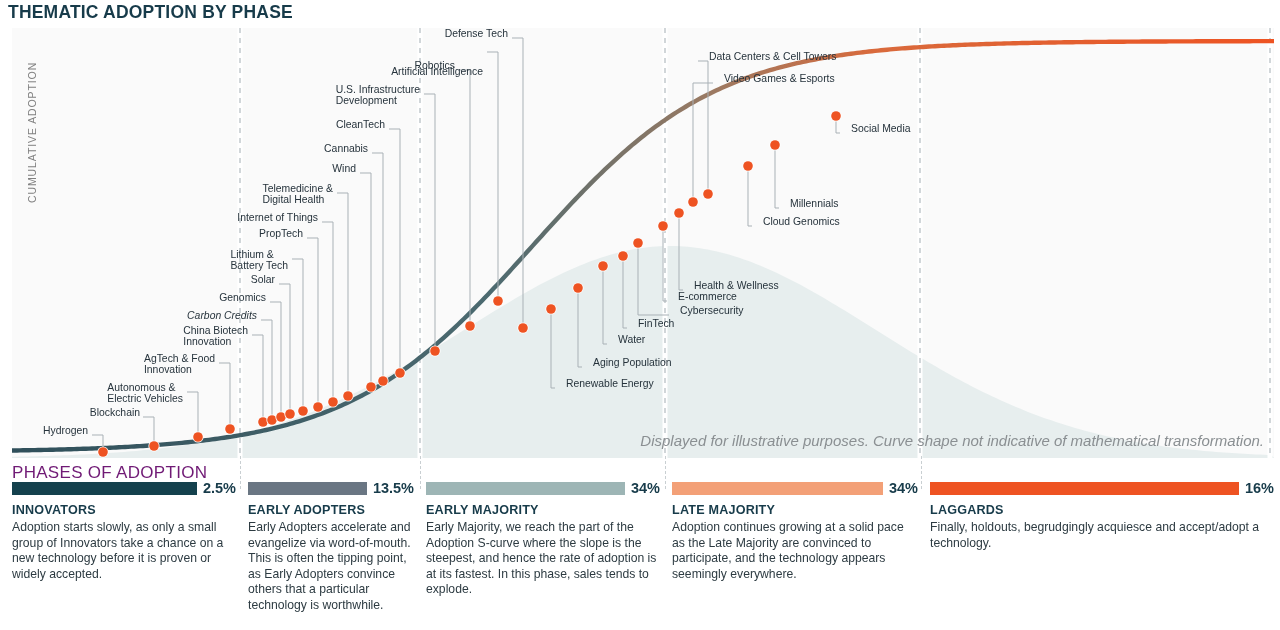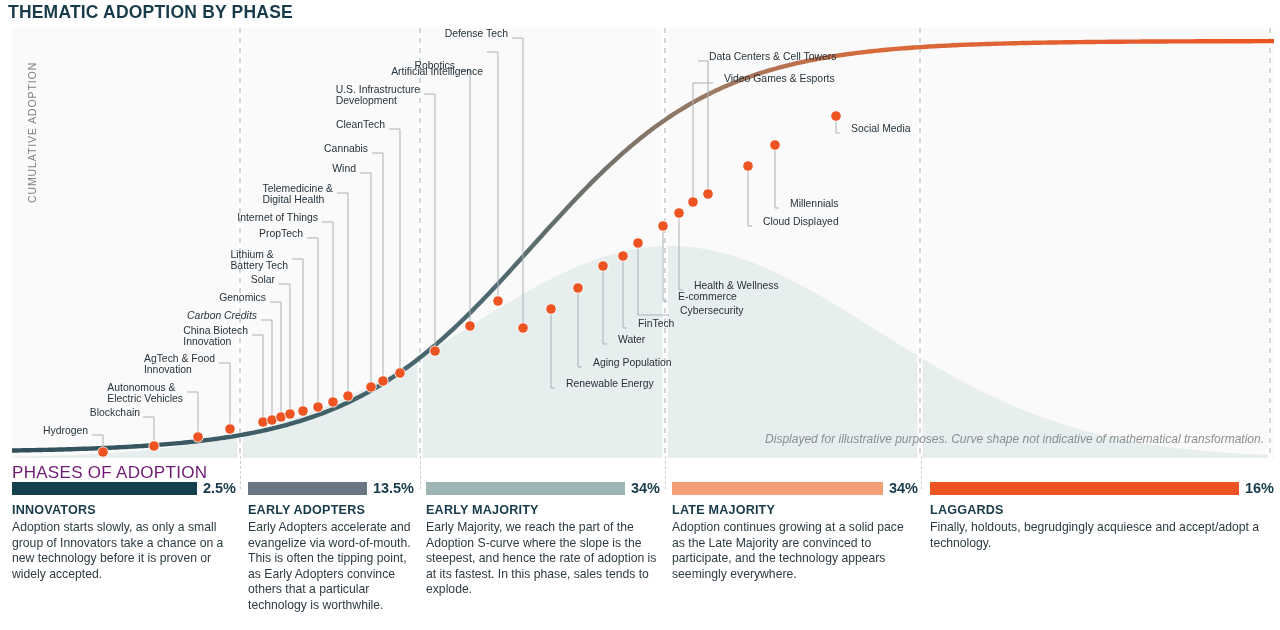--- a/index.html
+++ b/index.html
@@ -26,21 +26,21 @@
 
   .y-axis-label{
     position:absolute;left:14px;top:175px;
     font-size:10.5px;letter-spacing:.9px;color:#808080;
     transform:rotate(-90deg);transform-origin:left top;
     white-space:nowrap;
   }
 
   .footnote{
     position:absolute;right:16px;top:432px;
-    font-size:12px;font-style:italic;color:#8a8f92;
+    font-size:15px;font-style:italic;color:#8a8f92;
     white-space:nowrap;
   }
 
   
   .pt-label{
     position:absolute;font-size:10.4px;line-height:11.2px;
     color:#26333c;white-space:pre;
   }
   .pt-label.r{text-align:left;}
   .pt-label.l{text-align:left;}
@@ -225,21 +225,21 @@
         <div class="pt-label r" style="right: 766px; top: 0px;">Defense Tech</div>
         <div class="pt-label l" style="left: 554px; top: 350px;">Renewable Energy</div>
         <div class="pt-label l" style="left: 581px; top: 329px;">Aging Population</div>
         <div class="pt-label l" style="left: 606px; top: 306px;">Water</div>
         <div class="pt-label l" style="left: 626px; top: 290px;">FinTech</div>
         <div class="pt-label l" style="left: 668px; top: 277px;">Cybersecurity</div>
         <div class="pt-label l" style="left: 666px; top: 263px;">E-commerce</div>
         <div class="pt-label l" style="left: 682px; top: 252px;">Health &amp; Wellness</div>
         <div class="pt-label l" style="left: 712px; top: 45px;">Video Games &amp; Esports</div>
         <div class="pt-label l" style="left: 697px; top: 23px;">Data Centers &amp; Cell Towers</div>
-        <div class="pt-label l" style="left: 751px; top: 188px;">Cloud Displayed</div>
+        <div class="pt-label l" style="left: 751px; top: 188px;">Cloud Genomics</div>
         <div class="pt-label l" style="left: 778px; top: 170px;">Millennials</div>
         <div class="pt-label l" style="left: 839px; top: 95px;">Social Media</div>
       </div>
   </div>
 
   <div class="footnote">Displayed for illustrative purposes. Curve shape not indicative of mathematical transformation.</div>
 
   <div class="phases-title">PHASES OF ADOPTION</div>
 
   <div class="phases" id="phases">

